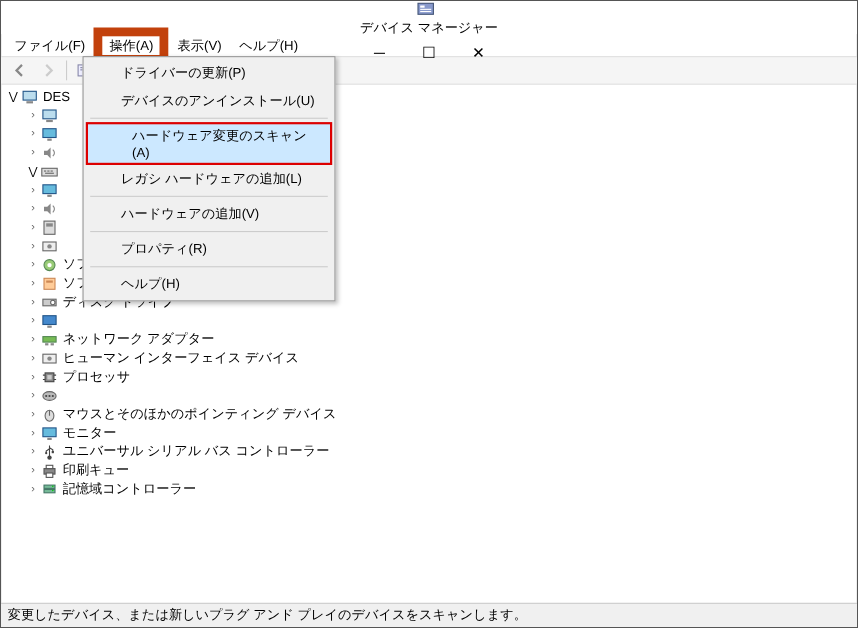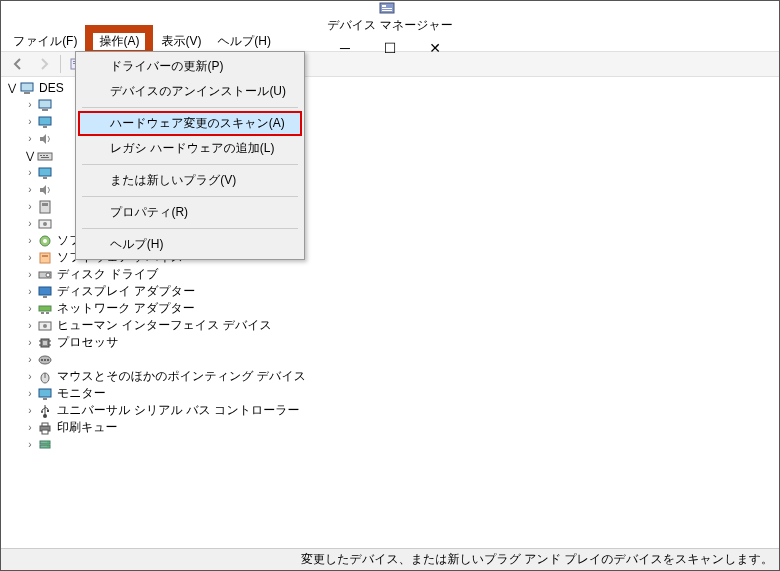--- a/index.html
+++ b/index.html
@@ -24,24 +24,24 @@
     .tree { list-style: none; }
     .tree li { display: flex; align-items: center; height: 17px; white-space: nowrap; }
     .tree-arrow { width: 14px; text-align: center; color: #666; font-size: 10px; cursor: default; }
     .tree-arrow.open { color: #000; }
     .tree-icon { width: 16px; height: 16px; margin-right: 4px; display: flex; align-items: center; justify-content: center; }
     .tree-label { cursor: default; }
     .tree-children { padding-left: 18px; }
     
     .dropdown-menu { position: absolute; top: 50px; left: 74px; width: 230px; background: #f0f0f0; border: 1px solid #999; box-shadow: 2px 2px 4px rgba(0,0,0,0.25); z-index: 100; padding: 2px; }
     .dropdown-item { padding: 4px 12px 4px 32px; cursor: default; font-size: 12px; }
-    .dropdown-item.highlighted { background: #cce8ff; border: 2px solid #d00; padding: 2px 10px 2px 30px; }
+    .dropdown-item.highlighted { background: #cce8ff; border: 2px solid #d00; padding: 2px 10px 2px 40px; }
     .dropdown-sep { height: 1px; background: #ccc; margin: 3px 4px; }
     
-    .statusbar { position: absolute; bottom: 0; left: 0; right: 0; height: 22px; background: #f0f0f0; border-top: 1px solid #ccc; display: flex; align-items: center; padding: 0 6px; font-size: 12px; justify-content: flex-end; }
+    .statusbar { position: absolute; bottom: 0; left: 0; right: 0; height: 22px; background: #f0f0f0; border-top: 1px solid #ccc; display: flex; align-items: center; padding: 0 6px; font-size: 12px; }
     
     svg { display: block; }
   </style>
 </head>
 <body>
 
 <div class="titlebar">
   <span class="titlebar-icon">
     <svg width="16" height="16" viewBox="0 0 16 16">
         <rect x="1" y="2" width="14" height="10" fill="#89c" stroke="#457"></rect>
@@ -214,21 +214,20 @@
         <span class="tree-label">ディスク ドライブ</span>
       </li>
       <li>
         <span class="tree-arrow">›</span>
         <span class="tree-icon">
           <svg width="16" height="16">
             <rect x="2" y="3" width="12" height="8" fill="#48c" stroke="#258"></rect>
             <rect x="6" y="12" width="4" height="2" fill="#888"></rect>
           </svg>
         </span>
-        <span class="tree-label">ディスプレイ アダプター</span>
       </li>
       <li>
         <span class="tree-arrow">›</span>
         <span class="tree-icon">
           <svg width="16" height="16">
             <rect x="2" y="5" width="12" height="5" fill="#7b5" stroke="#585"></rect>
             <rect x="4" y="11" width="3" height="2" fill="#888"></rect>
             <rect x="9" y="11" width="3" height="2" fill="#888"></rect>
           </svg>
         </span>
@@ -315,32 +314,33 @@
       <li>
         <span class="tree-arrow">›</span>
         <span class="tree-icon">
           <svg width="16" height="16">
             <rect x="3" y="4" width="10" height="3" fill="#7b9" stroke="#476"></rect>
             <rect x="3" y="8" width="10" height="3" fill="#7b9" stroke="#476"></rect>
             <circle cx="11" cy="5" r="0.7" fill="#0c0"></circle>
             <circle cx="11" cy="9" r="0.7" fill="#0c0"></circle>
           </svg>
         </span>
+        <span class="tree-label">記憶域コントローラー</span>
       </li>
     </ul>
 </div>
 
 <div class="dropdown-menu" id="dropdown">
     <div class="dropdown-item">ドライバーの更新(P)</div>
     <div class="dropdown-item">デバイスのアンインストール(U)</div>
     <div class="dropdown-sep"></div>
     <div class="dropdown-item highlighted">ハードウェア変更のスキャン(A)</div>
     <div class="dropdown-item">レガシ ハードウェアの追加(L)</div>
     <div class="dropdown-sep"></div>
-    <div class="dropdown-item">または新しいプラグ(V)</div>
+    <div class="dropdown-item">ハードウェアの追加(V)</div>
     <div class="dropdown-sep"></div>
     <div class="dropdown-item">プロパティ(R)</div>
     <div class="dropdown-sep"></div>
     <div class="dropdown-item">ヘルプ(H)</div>
   </div>
 
 <div class="statusbar">
   <span>変更したデバイス、または新しいプラグ アンド プレイのデバイスをスキャンします。</span>
 </div>
 

